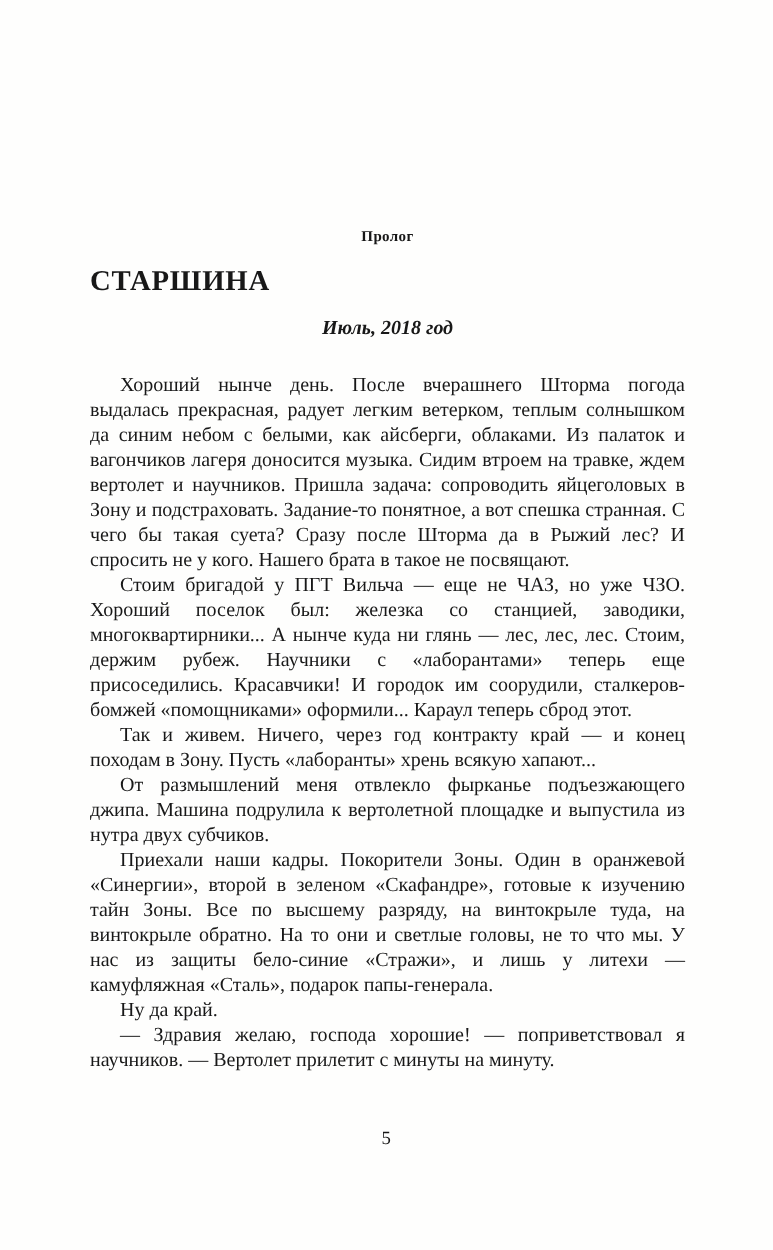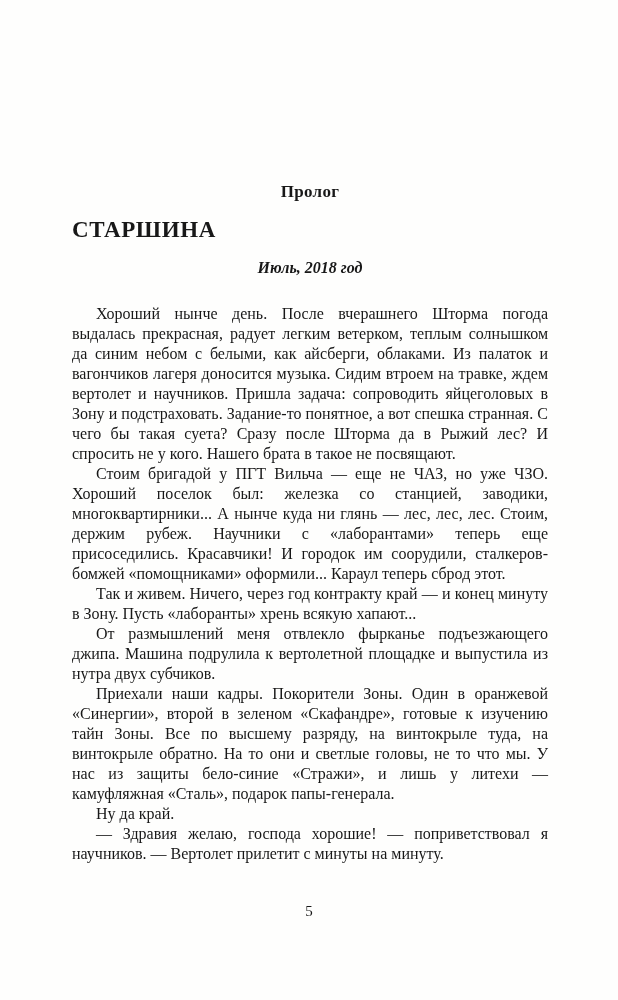--- a/index.html
+++ b/index.html
@@ -19,21 +19,21 @@
   }
   .content {
     position: absolute;
     left: 72px;
     right: 70px;
     top: 182px;
   }
   .heading-part {
     text-align: center;
     font-weight: bold;
-    font-size: 17px;
+    font-size: 12px;
     letter-spacing: 0.3px;
   }
   .heading-title {
     text-align: left;
     font-weight: bold;
     font-size: 23px;
     letter-spacing: 0.6px;
     margin-top: 15px;
   }
   .heading-date {
@@ -70,21 +70,21 @@
 <body>
 
 <div class="page">
   <div class="content">
     <div class="heading-part">Пролог</div>
     <div class="heading-title">СТАРШИНА</div>
     <div class="heading-date">Июль, 2018 год</div>
     <div class="body-text">
         <p class="para">Хороший нынче день. После вчерашнего Шторма погода выдалась прекрасная, радует легким ветерком, теплым солнышком да синим небом с белыми, как айсберги, облаками. Из палаток и вагончиков лагеря доносится музыка. Сидим втроем на травке, ждем вертолет и научников. Пришла задача: сопроводить яйцеголовых в Зону и подстраховать. Задание-то понятное, а вот спешка странная. С чего бы такая суета? Сразу после Шторма да в Рыжий лес? И спросить не у кого. Нашего брата в такое не посвящают.</p>
         <p class="para">Стоим бригадой у ПГТ Вильча — еще не ЧАЗ, но уже ЧЗО. Хороший поселок был: железка со станцией, заводики, многоквартирники... А нынче куда ни глянь — лес, лес, лес. Стоим, держим рубеж. Научники с «лаборантами» теперь еще присоседились. Красавчики! И городок им соорудили, сталкеров-бомжей «помощниками» оформили... Караул теперь сброд этот.</p>
-        <p class="para">Так и живем. Ничего, через год контракту край — и конец минуту в Зону. Пусть «лаборанты» хрень всякую хапают...</p>
+        <p class="para">Так и живем. Ничего, через год контракту край — и конец походам в Зону. Пусть «лаборанты» хрень всякую хапают...</p>
         <p class="para">От размышлений меня отвлекло фырканье подъезжающего джипа. Машина подрулила к вертолетной площадке и выпустила из нутра двух субчиков.</p>
         <p class="para">Приехали наши кадры. Покорители Зоны. Один в оранжевой «Синергии», второй в зеленом «Скафандре», готовые к изучению тайн Зоны. Все по высшему разряду, на винтокрыле туда, на винтокрыле обратно. На то они и светлые головы, не то что мы. У нас из защиты бело-синие «Стражи», и лишь у литехи — камуфляжная «Сталь», подарок папы-генерала.</p>
         <p class="para">Ну да край.</p>
         <p class="para">— Здравия желаю, господа хорошие! — поприветствовал я научников. — Вертолет прилетит с минуты на минуту.</p>
       </div>
   </div>
   <div class="page-number">5</div>
 </div>
 
 </body></html>

